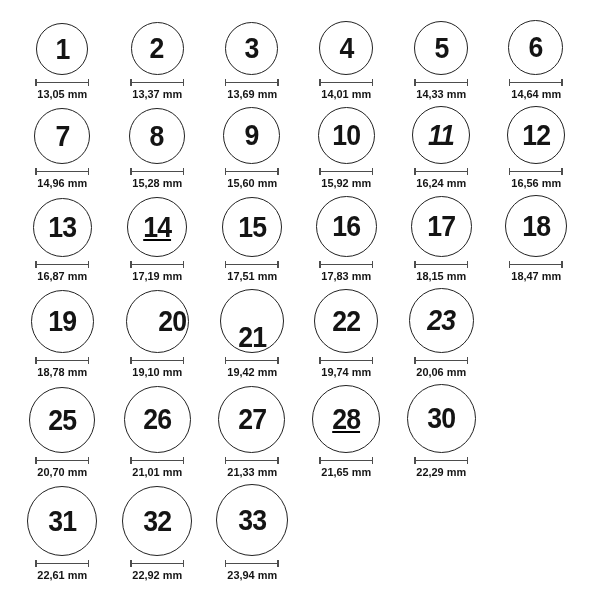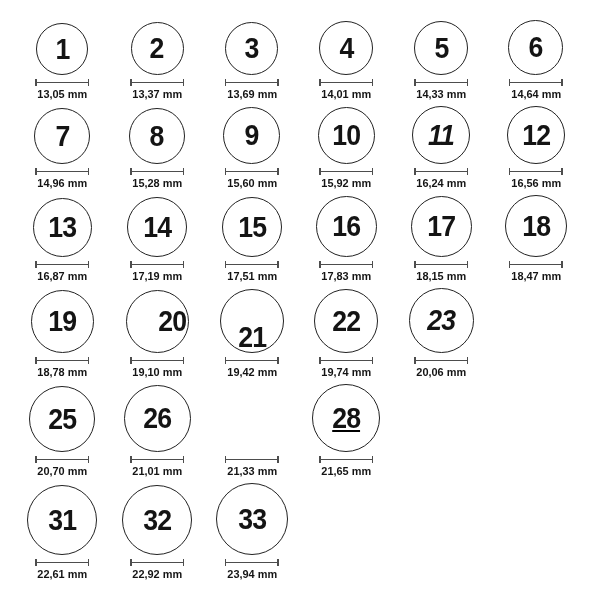--- a/index.html
+++ b/index.html
@@ -227,21 +227,21 @@
       <span class="num">13</span>
     </div>
     <div class="measure">
       <span class="tick left"></span>
       <span class="bar"></span>
       <span class="tick right"></span>
     </div>
     <div class="label">16,87 mm</div>
   </div>
       <div class="cell">
-    <div class="circle" style="width: 60px; height: 60px;">
+    <div class="circle" style="width: 60px; height: 60px; text-decoration: underline;">
       <span class="num">14</span>
     </div>
     <div class="measure">
       <span class="tick left"></span>
       <span class="bar"></span>
       <span class="tick right"></span>
     </div>
     <div class="label">17,19 mm</div>
   </div>
       <div class="cell">
@@ -363,38 +363,52 @@
       <span class="num">26</span>
     </div>
     <div class="measure">
       <span class="tick left"></span>
       <span class="bar"></span>
       <span class="tick right"></span>
     </div>
     <div class="label">21,01 mm</div>
   </div>
       <div class="cell">
+    <div class="circle" style="width: 67px; height: 67px;">
+      <span class="num">27</span>
+    </div>
     <div class="measure">
       <span class="tick left"></span>
       <span class="bar"></span>
       <span class="tick right"></span>
     </div>
     <div class="label">21,33 mm</div>
   </div>
       <div class="cell">
     <div class="circle" style="width: 68px; height: 68px; text-decoration: underline;">
       <span class="num">28</span>
     </div>
     <div class="measure">
       <span class="tick left"></span>
       <span class="bar"></span>
       <span class="tick right"></span>
     </div>
     <div class="label">21,65 mm</div>
   </div>
+      <div class="cell">
+    <div class="circle" style="width: 69px; height: 69px;">
+      <span class="num">30</span>
+    </div>
+    <div class="measure">
+      <span class="tick left"></span>
+      <span class="bar"></span>
+      <span class="tick right"></span>
+    </div>
+    <div class="label">22,29 mm</div>
+  </div>
     </div>
     <div class="row">
       <div class="cell">
     <div class="circle" style="width: 70px; height: 70px;">
       <span class="num">31</span>
     </div>
     <div class="measure">
       <span class="tick left"></span>
       <span class="bar"></span>
       <span class="tick right"></span>

